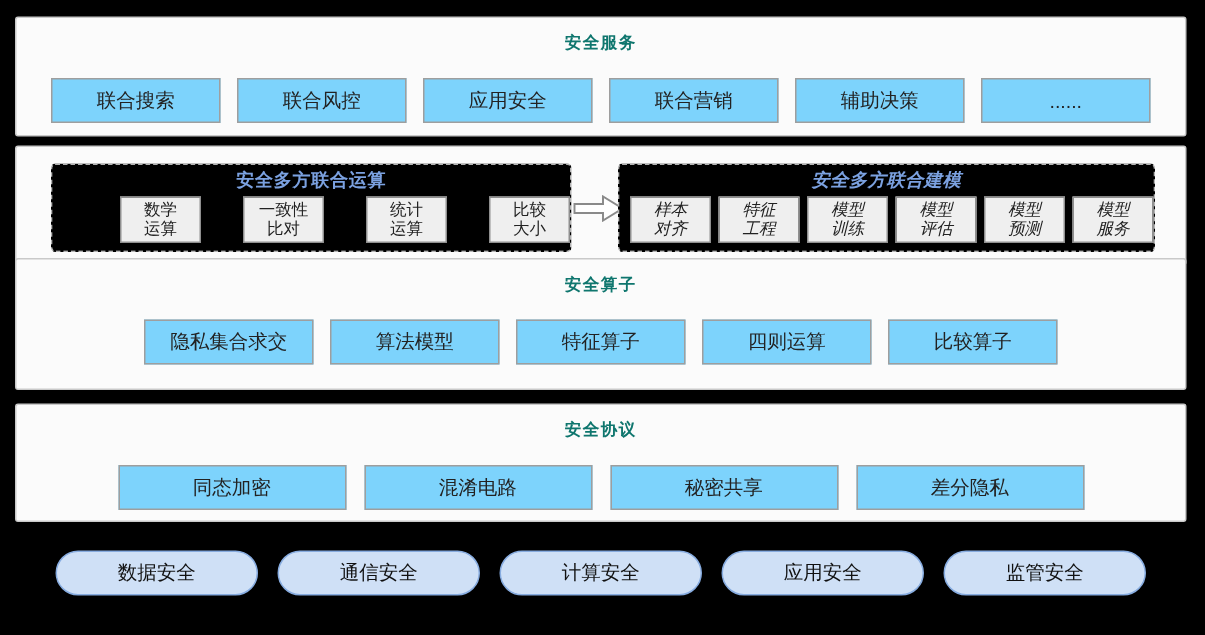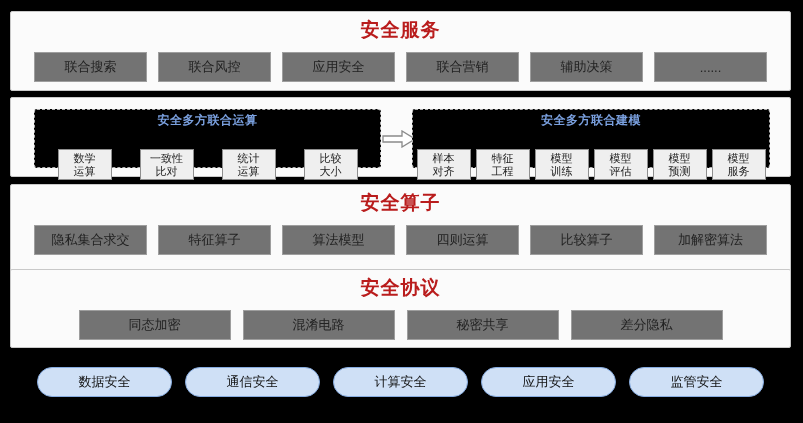--- a/index.html
+++ b/index.html
@@ -15,78 +15,78 @@
     left: 10px;
     width: 781px;
     background: #fbfbfb;
     border: 1px solid #c9c9c9;
     border-radius: 2px;
     box-sizing: border-box;
   }
   .layer-title {
     text-align: center;
     font-weight: bold;
-    font-size: 19px;
-    color: #b91c1c;
+    font-size: 11px;
+    color: #0f766e;
     padding-top: 9px;
     line-height: 17px;
     letter-spacing: 1px;
   }
   .box-row {
     display: flex;
     justify-content: center;
     margin-top: 14px;
   }
   .row-6 { gap: 11px; }
   .row-5 { gap: 12px; }
   .sbox {
-    background: #737373;
+    background: #7dd3fc;
     border: 1px solid #9e9e9e;
     box-sizing: border-box;
     height: 30px;
     display: flex;
     align-items: center;
     justify-content: center;
     font-size: 13px;
     color: #222222;
   }
   .w113 { width: 113px; }
   .w137 { width: 152px; }
 
   
   #layer-services { top: 11px; height: 80px; }
   #layer-joint    { top: 97px; height: 80px; }
-  #layer-operators{ top: 184px; height: 88px; }
+  #layer-operators{ top: 172px; height: 88px; }
   #layer-protocols{ top: 269px; height: 79px; }
 
   
   .dashed-panel {
     position: absolute;
     top: 11px;
     height: 59px;
     border: 1px dashed #b3b3b3;
     border-radius: 3px;
     background: #000000;
     box-sizing: border-box;
   }
   #panel-computation { left: 23px;  width: 347px; }
-  #panel-modeling    { left: 401px; width: 358px; }
+  #panel-modeling    { left: 401px; width: 358px; font-style: italic; }
   .panel-title {
     text-align: center;
     color: #7ba1e0;
     font-weight: bold;
     font-size: 12px;
     padding-top: 3px;
     line-height: 14px;
     letter-spacing: 0.5px;
   }
   .mini-row {
     display: flex;
-    justify-content: center;
-    margin-top: 22px;
+    justify-content: flex-end;
+    margin-top: 4px;
   }
   .mini-gap-wide { gap: 28px; }
   .mini-gap-narrow { gap: 5px; }
   .mini-box {
     background: #efefef;
     border: 1px solid #8f8f8f;
     box-sizing: border-box;
     width: 54px;
     height: 31px;
     display: flex;
@@ -180,25 +180,24 @@
       <div class="mini-box">模型
 服务</div>
     </div>
   </div>
 </div>
 
 <div class="layer" id="layer-operators">
   <div class="layer-title">安全算子</div>
   <div class="box-row row-6">
     <div class="sbox w113">隐私集合求交</div>
+    <div class="sbox w113">算法模型</div>
     <div class="sbox w113">特征算子</div>
-    <div class="sbox w113">算法模型</div>
     <div class="sbox w113">四则运算</div>
     <div class="sbox w113">比较算子</div>
-    <div class="sbox w113">加解密算法</div>
   </div>
 </div>
 
 <div class="layer" id="layer-protocols">
   <div class="layer-title">安全协议</div>
   <div class="box-row row-5">
     <div class="sbox w137">同态加密</div>
     <div class="sbox w137">混淆电路</div>
     <div class="sbox w137">秘密共享</div>
     <div class="sbox w137">差分隐私</div>

